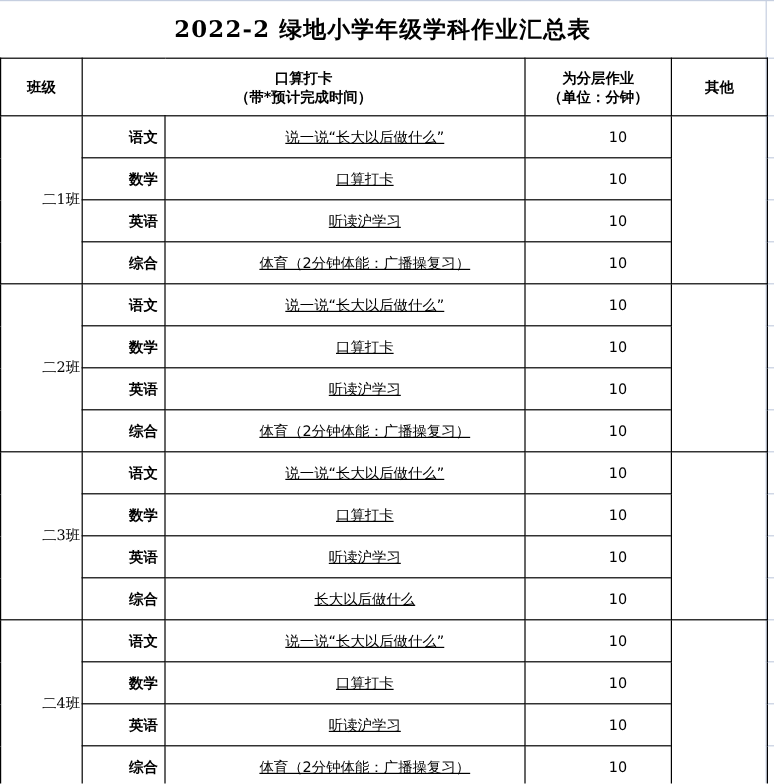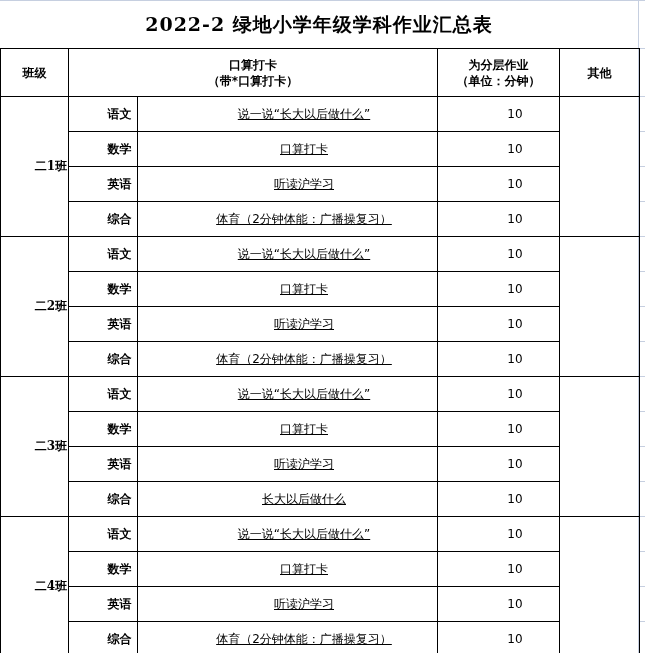--- a/index.html
+++ b/index.html
@@ -24,21 +24,21 @@
     border-collapse: collapse; table-layout: fixed;
     width: 639px;
   }
   table.sheet td, table.sheet th {
     border: 1px solid #000; padding: 0; text-align: center; vertical-align: middle;
     font-size: 12px;
   }
   table.sheet th { font-weight: bold; font-size: 12px; line-height: 16px; }
   tr.head th { height: 47px; }
   tr.body td { height: 34px; padding-left: 33px; }
-  td.cls { font-weight: bold; font-family: "DejaVu Serif", "Liberation Serif", serif; font-size: 12px; margin-top: 40px; }
+  td.cls { font-weight: normal; font-family: "DejaVu Serif", "Liberation Serif", serif; font-size: 12px; margin-top: 40px; }
   td.subj { font-weight: bold; font-size: 13px; }
   td.task { font-size: 12px; text-decoration: underline; }
   td.time { font-size: 12px; }
 </style>
 </head>
 <body>
 
 <div class="topline"></div>
 <div class="gridline-v" style="left:638px;"></div>
 <div class="gridline-h" style="top:48px;"></div>
@@ -67,21 +67,21 @@
     <col style="width:69px">
     <col style="width:300px">
     <col style="width:122px">
     <col style="width:80px">
   </colgroup>
   <tbody>
       <tr class="head">
     <th>班级</th>
     <th colspan="2">
       <div>口算打卡</div>
-      <div>（带*口算打卡）</div>
+      <div>（带*预计完成时间）</div>
     </th>
     <th>
       <div>为分层作业</div>
       <div>（单位：分钟）</div>
     </th>
     <th>其他</th>
   </tr>
 
   <tr class="body">
     <td rowspan="4" class="cls">二1班</td>

